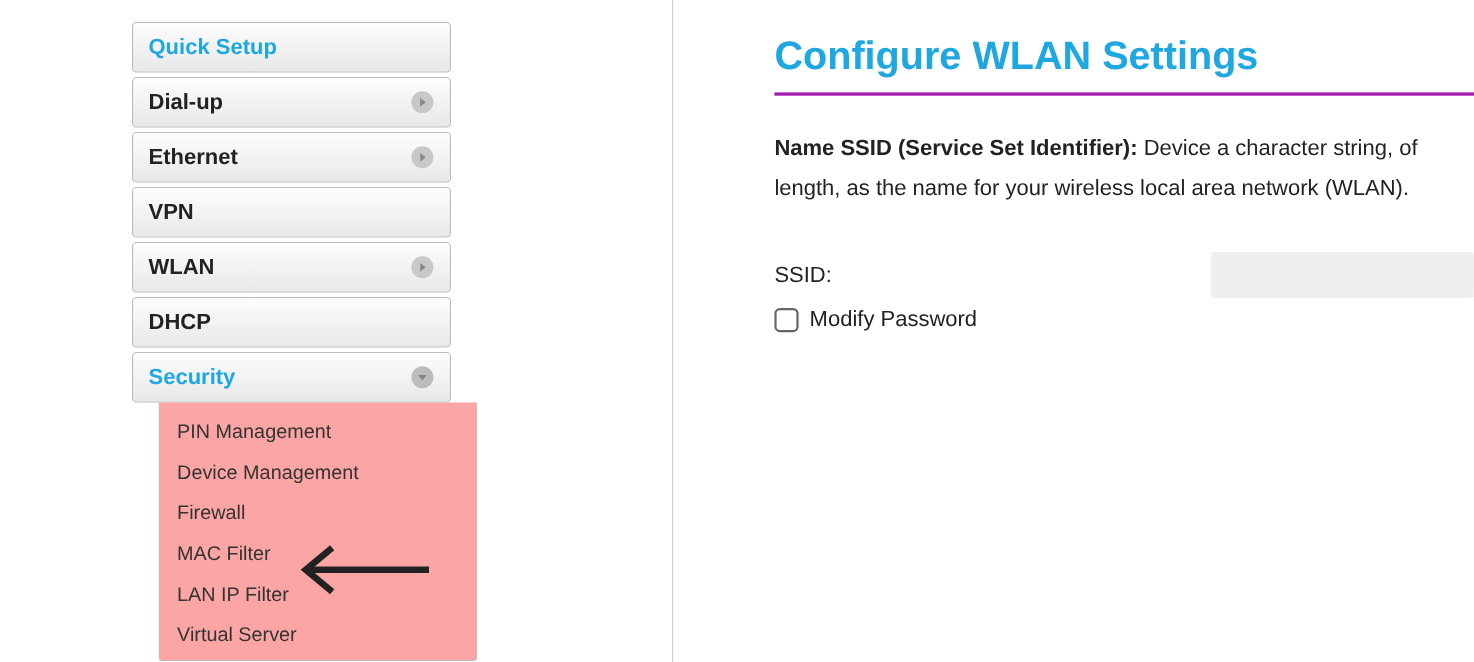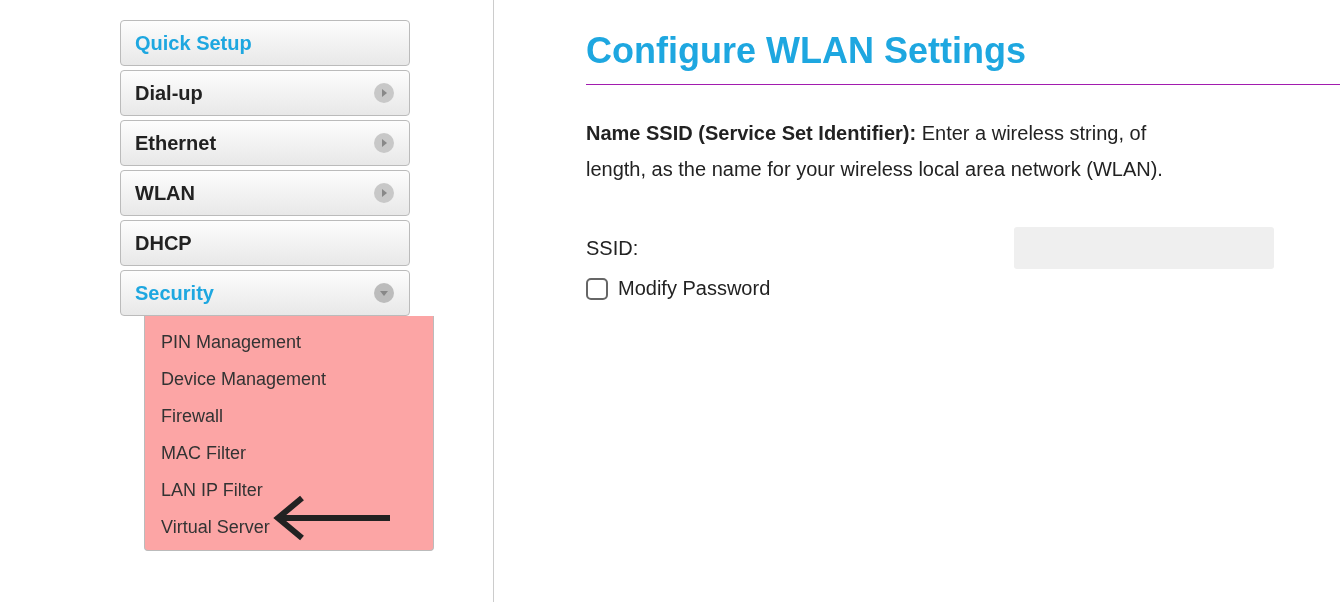--- a/index.html
+++ b/index.html
@@ -9,21 +9,21 @@
       width: 1340px;
       height: 602px;
       overflow: hidden;
       position: relative;
     }
     .container {
       display: flex;
       height: 100%;
     }
     .sidebar {
-      width: 494px;
+      width: 612px;
       padding: 20px 0 0 120px;
       border-right: 1px solid #ccc;
     }
     .nav-item {
       width: 290px;
       height: 46px;
       border: 1px solid #bbb;
       border-radius: 4px;
       margin-bottom: 4px;
       display: flex;
@@ -65,21 +65,21 @@
     .main {
       flex: 1;
       padding: 30px 0 0 92px;
       overflow: hidden;
     }
     .page-title {
       color: #1ea7e0;
       font-size: 36px;
       font-weight: bold;
       padding-bottom: 12px;
-      border-bottom: 1px solid #a21caf;
+      border-bottom: 3px solid #a21caf;
       margin-bottom: 30px;
     }
     .desc {
       font-size: 20px;
       color: #222;
       line-height: 1.8;
       white-space: nowrap;
     }
     .desc .bold {
       font-weight: bold;
@@ -146,20 +146,23 @@
     <div class="nav-item">
       <span>Ethernet</span>
       <span class="chevron">
         <svg width="22" height="22" viewBox="0 0 22 22">
             <circle cx="11" cy="11" r="10" fill="#c8c8c8"></circle>
             <path d="M9 7 L14 11 L9 15 Z" fill="#888"></path>
           </svg>
       </span>
     </div>
     <div class="nav-item">
+      <span>VPN</span>
+    </div>
+    <div class="nav-item">
       <span>WLAN</span>
       <span class="chevron">
         <svg width="22" height="22" viewBox="0 0 22 22">
             <circle cx="11" cy="11" r="10" fill="#c8c8c8"></circle>
             <path d="M9 7 L14 11 L9 15 Z" fill="#888"></path>
           </svg>
       </span>
     </div>
     <div class="nav-item">
       <span>DHCP</span>
@@ -179,21 +182,21 @@
       <div class="sub-item">Firewall</div>
       <div class="sub-item">MAC Filter</div>
       <div class="sub-item">LAN IP Filter</div>
       <div class="sub-item">Virtual Server</div>
     </div>
   </div>
 
   <div class="main">
     <div class="page-title">Configure WLAN Settings</div>
     <div class="desc">
-      <span class="bold">Name SSID (Service Set Identifier):</span><span>  Enter a wireless string, of</span>
+      <span class="bold">Name SSID (Service Set Identifier):</span><span>  Device a character string, of</span>
     </div>
     <div class="desc">length, as the name for your wireless local area network (WLAN).</div>
     <div class="ssid-row">
       <div class="ssid-label">SSID:</div>
       <input class="ssid-input" type="text" value="" style="">
     </div>
     <div class="checkbox-row">
       <div class="checkbox"></div>
       <div class="checkbox-label">Modify Password</div>
     </div>

